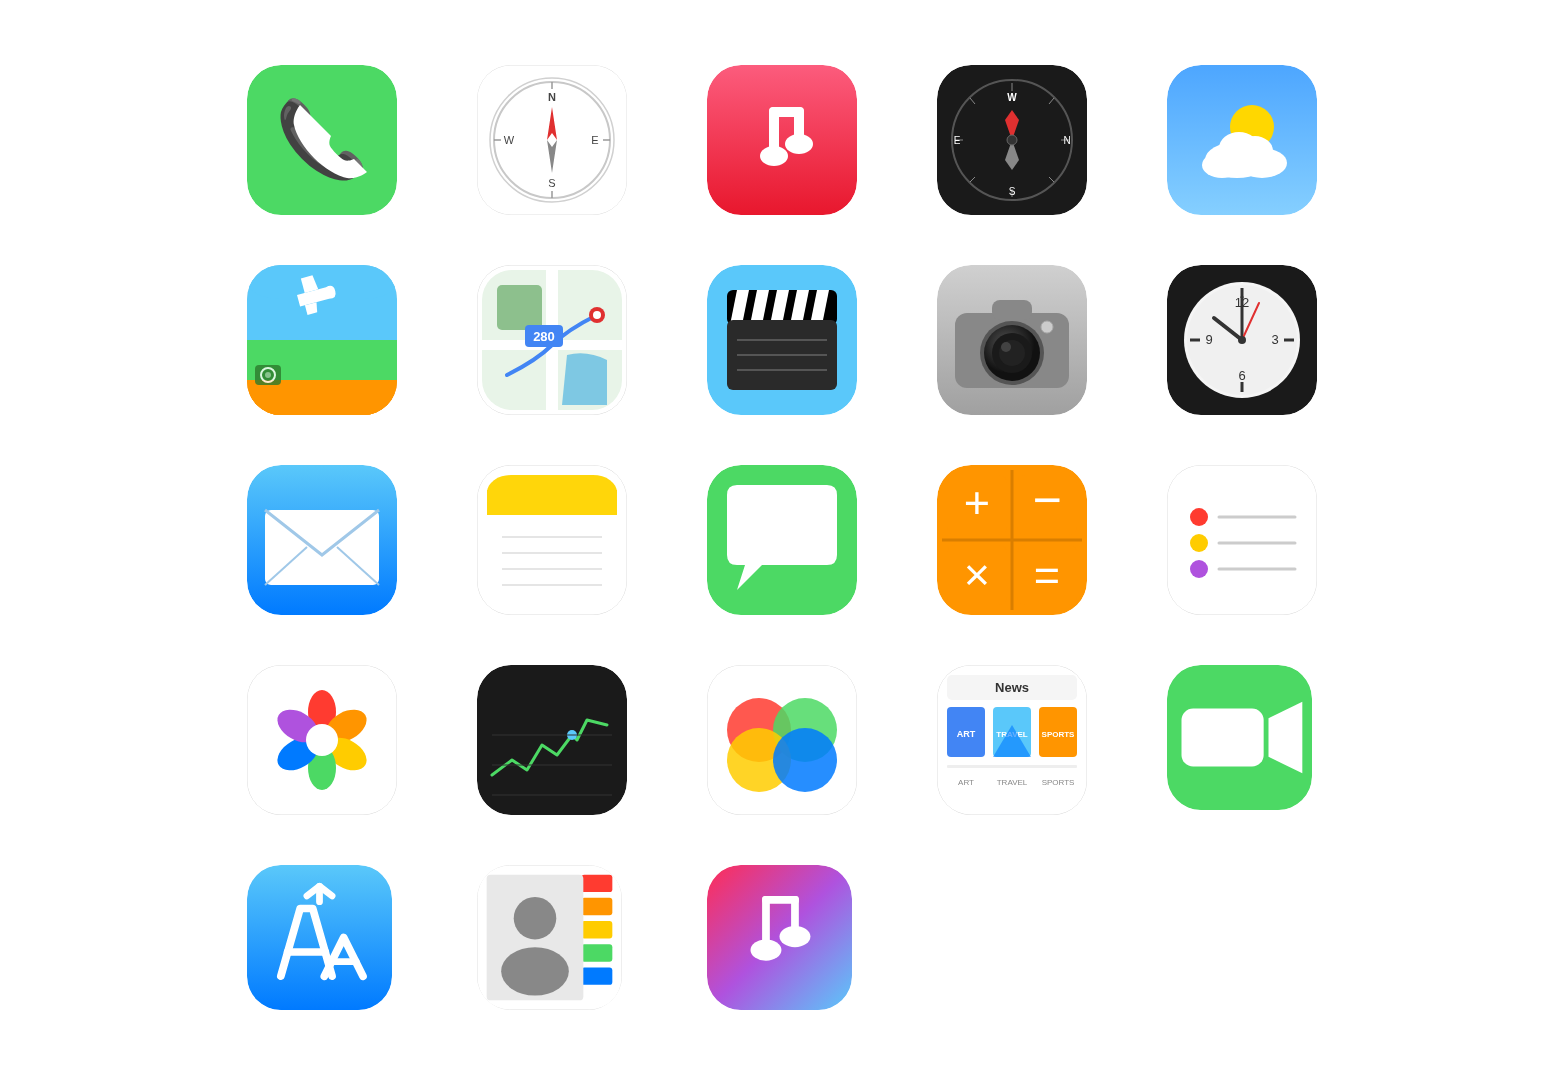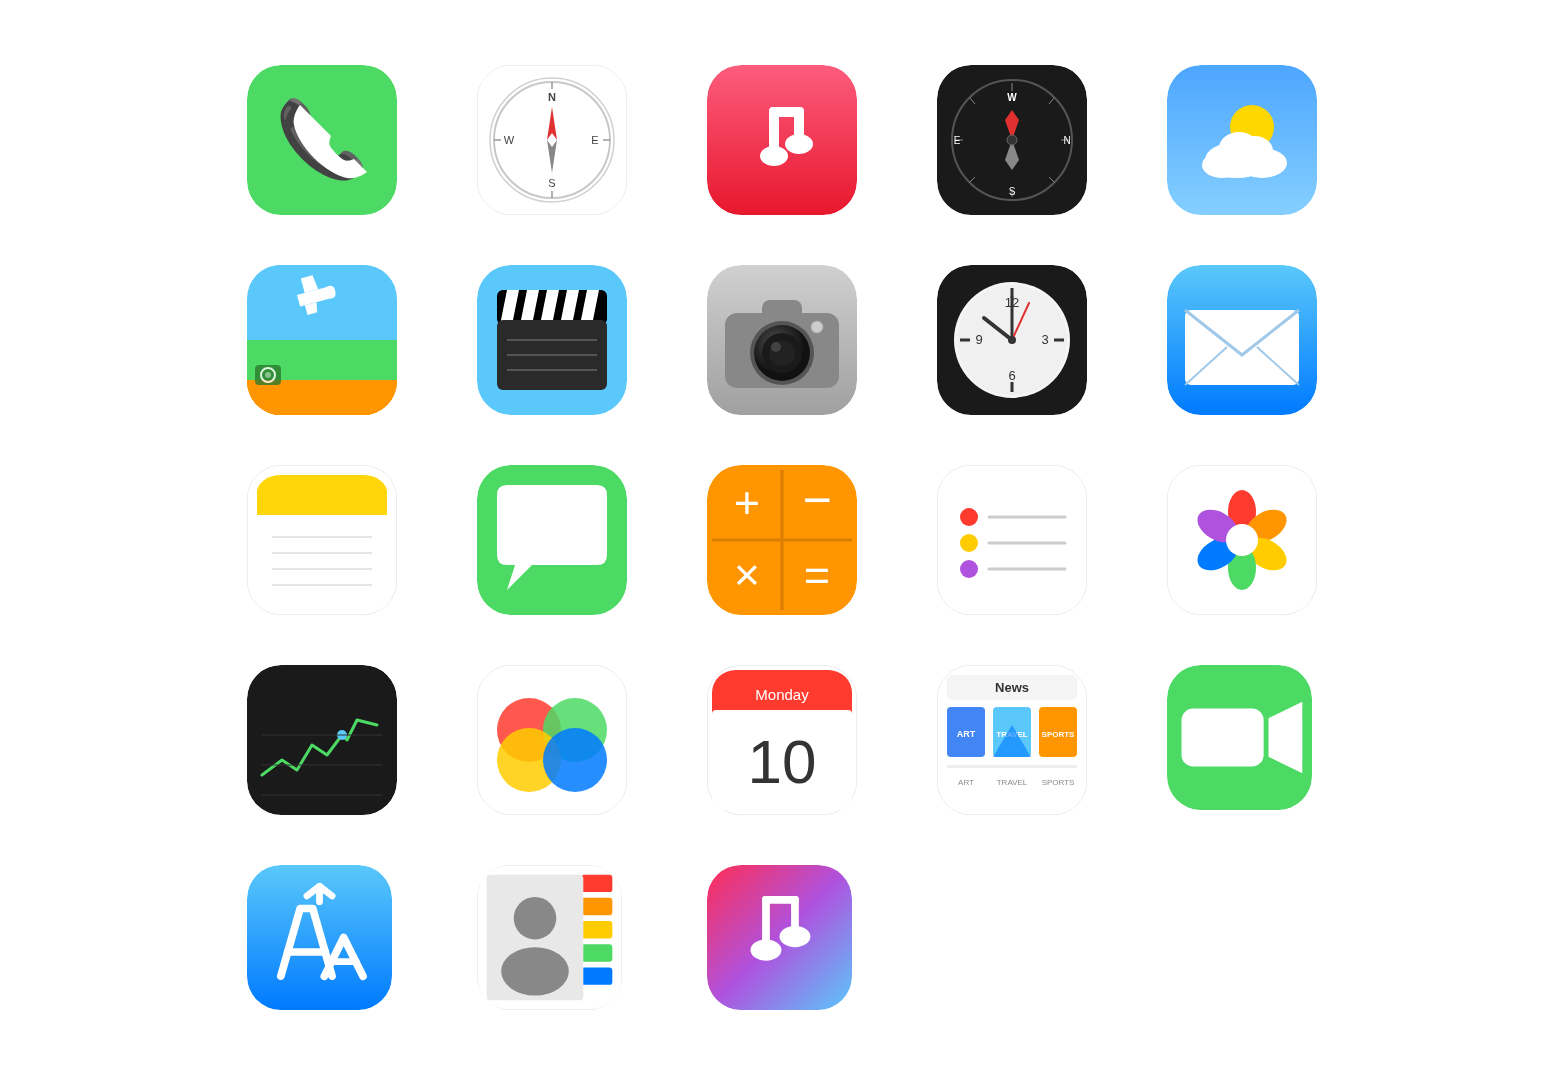--- a/index.html
+++ b/index.html
@@ -173,20 +173,42 @@
       </g>
 
       <g transform="translate(8,95)" fill="#2c7a2c" opacity="0.8">
         <rect x="0" y="5" width="26" height="20" rx="4"></rect>
         <circle cx="13" cy="15" r="7" fill="#2c7a2c" stroke="white" stroke-width="2"></circle>
         <circle cx="13" cy="15" r="3" fill="white" opacity="0.5"></circle>
       </g>
     </svg>
   </div>
 
+  <div class="app-icon">
+    <svg viewBox="0 0 150 150" xmlns="http://www.w3.org/2000/svg">
+      <rect width="150" height="150" rx="34" fill="white" stroke="#ddd" stroke-width="1"></rect>
+
+      <rect x="5" y="5" width="140" height="140" rx="30" fill="#e8f4e8"></rect>
+
+      <path d="M75,5 L75,145" stroke="white" stroke-width="12"></path>
+      <path d="M5,80 L145,80" stroke="white" stroke-width="10"></path>
+
+      <rect x="20" y="20" width="45" height="45" rx="5" fill="#8dc08d"></rect>
+
+      <path d="M90,90 Q110,85 130,95 L130,140 L85,140 Z" fill="#7ec8e3"></path>
+
+      <path d="M30,110 Q60,95 75,80 Q90,65 120,50" stroke="#4285F4" stroke-width="4" fill="none" stroke-linecap="round"></path>
+
+      <rect x="48" y="60" width="38" height="22" rx="4" fill="#4285F4"></rect>
+      <text x="67" y="76" text-anchor="middle" font-size="13" font-weight="bold" fill="white" font-family="Helvetica">280</text>
+
+      <circle cx="120" cy="50" r="8" fill="#e03030"></circle>
+      <circle cx="120" cy="50" r="4" fill="white"></circle>
+    </svg>
+  </div>
 
   <div class="app-icon">
     <svg viewBox="0 0 150 150" xmlns="http://www.w3.org/2000/svg">
       <rect width="150" height="150" rx="34" fill="#5AC8FA"></rect>
 
       <rect x="20" y="25" width="110" height="35" rx="6" fill="black"></rect>
 
       <g fill="white">
         <polygon points="30,25 42,25 35,60 23,60"></polygon>
         <polygon points="50,25 62,25 55,60 43,60"></polygon>
@@ -384,34 +406,20 @@
     <svg viewBox="0 0 150 150" xmlns="http://www.w3.org/2000/svg">
       <rect width="150" height="150" rx="34" fill="white" stroke="#ddd" stroke-width="1"></rect>
 
       <circle cx="52" cy="65" r="32" fill="#FF3B30" opacity="0.85"></circle>
       <circle cx="98" cy="65" r="32" fill="#4CD964" opacity="0.85"></circle>
       <circle cx="52" cy="95" r="32" fill="#FFCC00" opacity="0.85"></circle>
       <circle cx="98" cy="95" r="32" fill="#007AFF" opacity="0.85"></circle>
     </svg>
   </div>
 
-  <div class="app-icon">
-    <svg viewBox="0 0 150 150" xmlns="http://www.w3.org/2000/svg">
-      <rect width="150" height="150" rx="34" fill="white" stroke="#ddd" stroke-width="1"></rect>
-
-      <rect x="5" y="5" width="140" height="45" rx="24" fill="#FF3B30"></rect>
-      <rect x="5" y="28" width="140" height="22" fill="#FF3B30"></rect>
-
-      <rect x="5" y="45" width="140" height="100" rx="4" fill="white"></rect>
-
-      <text x="75" y="35" text-anchor="middle" font-size="15" fill="white" font-family="Helvetica" font-weight="500">Monday</text>
-
-      <text x="75" y="118" text-anchor="middle" font-size="62" fill="#333" font-family="Helvetica" font-weight="200">10</text>
-    </svg>
-  </div>
 
   <div class="app-icon">
     <svg viewBox="0 0 150 150" xmlns="http://www.w3.org/2000/svg">
       <rect width="150" height="150" rx="34" fill="white" stroke="#ddd" stroke-width="1"></rect>
 
       <rect x="10" y="10" width="130" height="25" rx="5" fill="#f5f5f5"></rect>
       <text x="75" y="27" text-anchor="middle" font-size="13" font-weight="bold" fill="#333" font-family="Helvetica">News</text>
 
       <rect x="10" y="42" width="38" height="50" rx="4" fill="#4285F4"></rect>
       <text x="29" y="72" text-anchor="middle" font-size="9" fill="white" font-family="Helvetica" font-weight="bold">ART</text>

